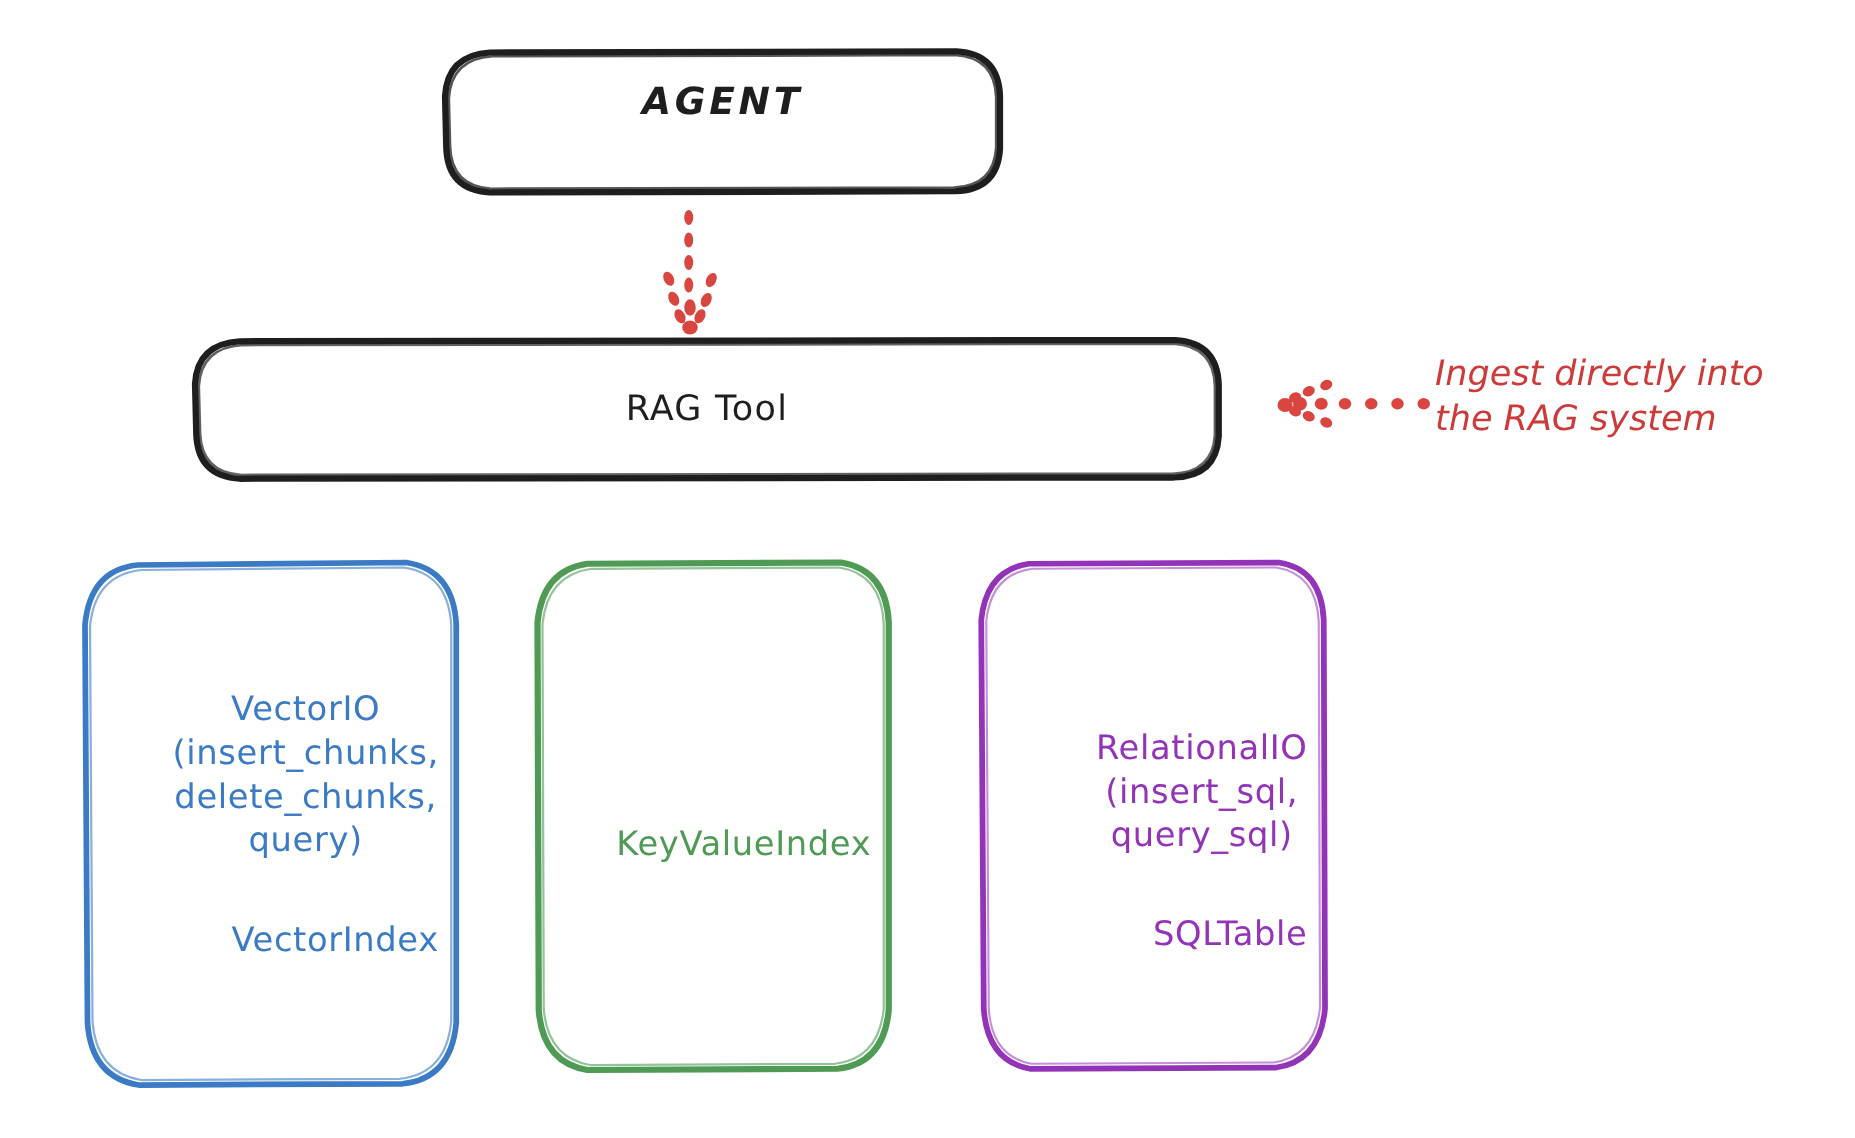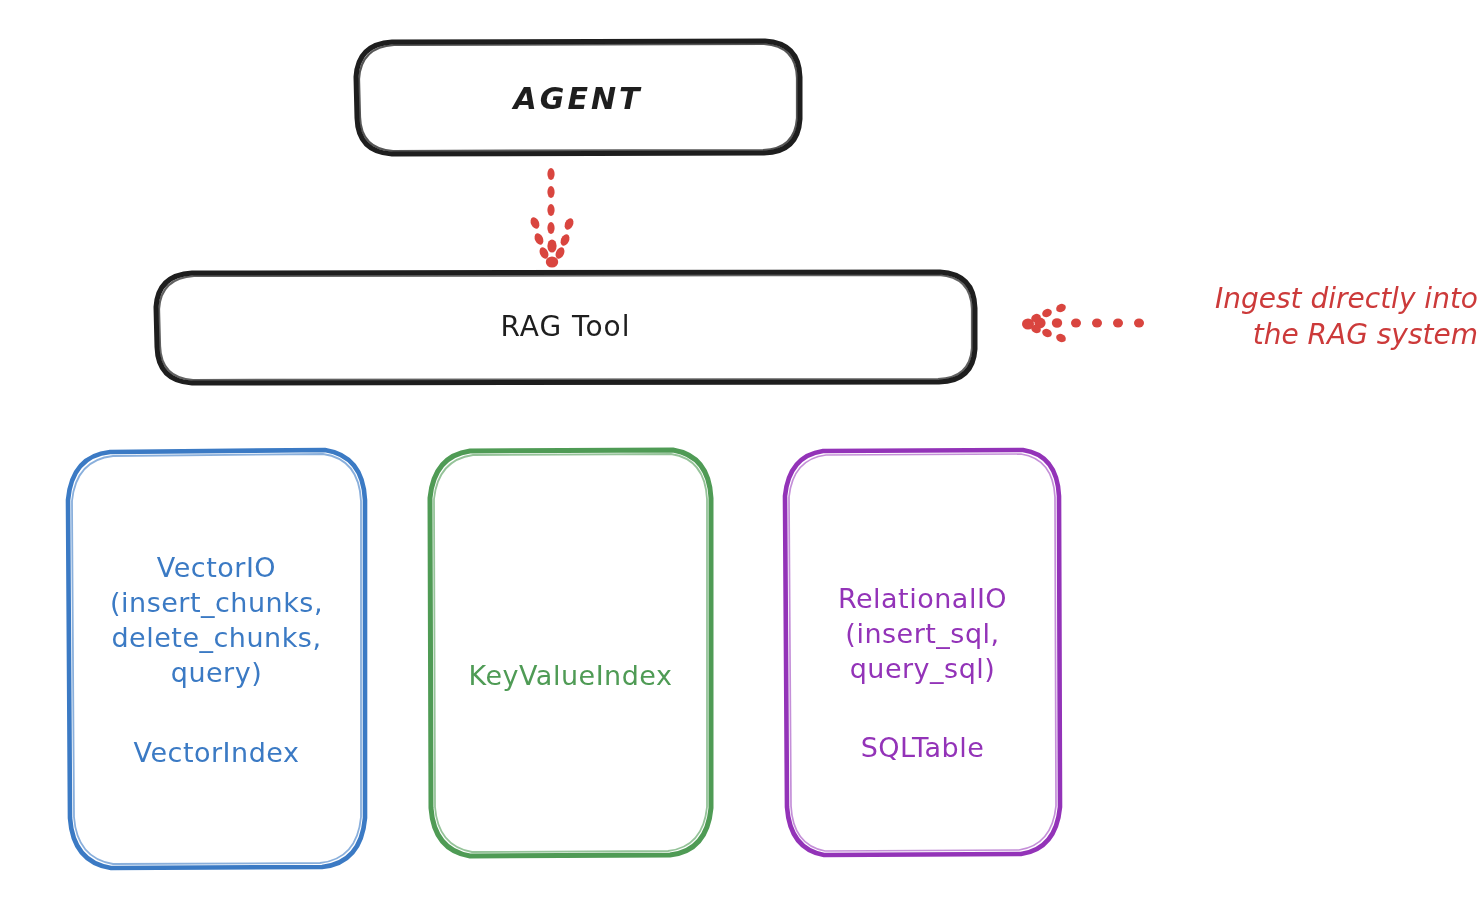--- a/index.html
+++ b/index.html
@@ -32,21 +32,21 @@
     pointer-events: auto;
   }
   .node-label {
     white-space: pre-line;
     line-height: 1.16;
     letter-spacing: 0.5px;
   }
 
   
   #agent-node {
-    left: 356px; top: 43px;
+    left: 356px; top: 26px;
     width: 444px; height: 113px;
   }
   #agent-node .node-label {
     font-family: "DejaVu Sans", sans-serif;
     font-size: 30px;
     font-style: italic;
     font-weight: 600;
     color: #1e1e1e;
     letter-spacing: 3px;
   }
@@ -59,20 +59,21 @@
     font-size: 28px;
     color: #1e1e1e;
     font-weight: 500;
     letter-spacing: 1px;
   }
 
   
   .provider {
     width: 297px;
     padding: 0 14px;
+    align-items: flex-end;
   }
   #vectorio-node  { left: 68px;  top: 450px; width: 297px; height: 418px; }
   #keyvalueio-node{ left: 430px; top: 450px; width: 281px; height: 406px; }
   #relationalio-node { left: 785px; top: 470px; width: 275px; height: 405px; }
 
   .provider .api-label {
     font-size: 27px;
     line-height: 1.3;
     white-space: pre-line;
     font-weight: 500;
@@ -89,21 +90,21 @@
   
   #ingest-annotation {
     position: absolute;
     left: 1148px; top: 281px;
     width: 330px;
     font-size: 28px;
     line-height: 1.28;
     color: #cc3a3a;
     font-style: italic;
     white-space: pre-line;
-    text-align: right;
+    text-align: left;
     font-weight: 500;
   }
 </style>
 </head>
 <body>
 
 <svg id="canvas" viewBox="0 0 1484 910" xmlns="http://www.w3.org/2000/svg">
 
   <g>
     <path d="M392,42 L765,41 Q799,43 800,77 L800,119 Q798,152 764,153 L392,154 Q358,152 357,118 L356,77 Q358,44 392,42 Z" fill="none" stroke="#1e1e1e" stroke-width="5" stroke-linecap="round" stroke-linejoin="round"></path>

